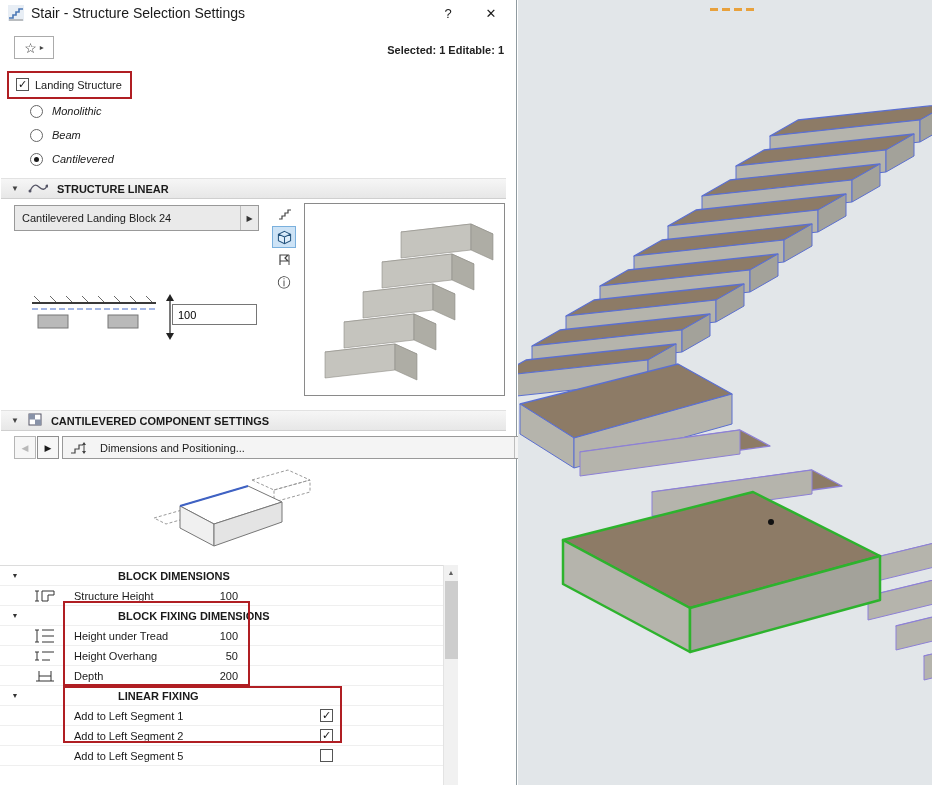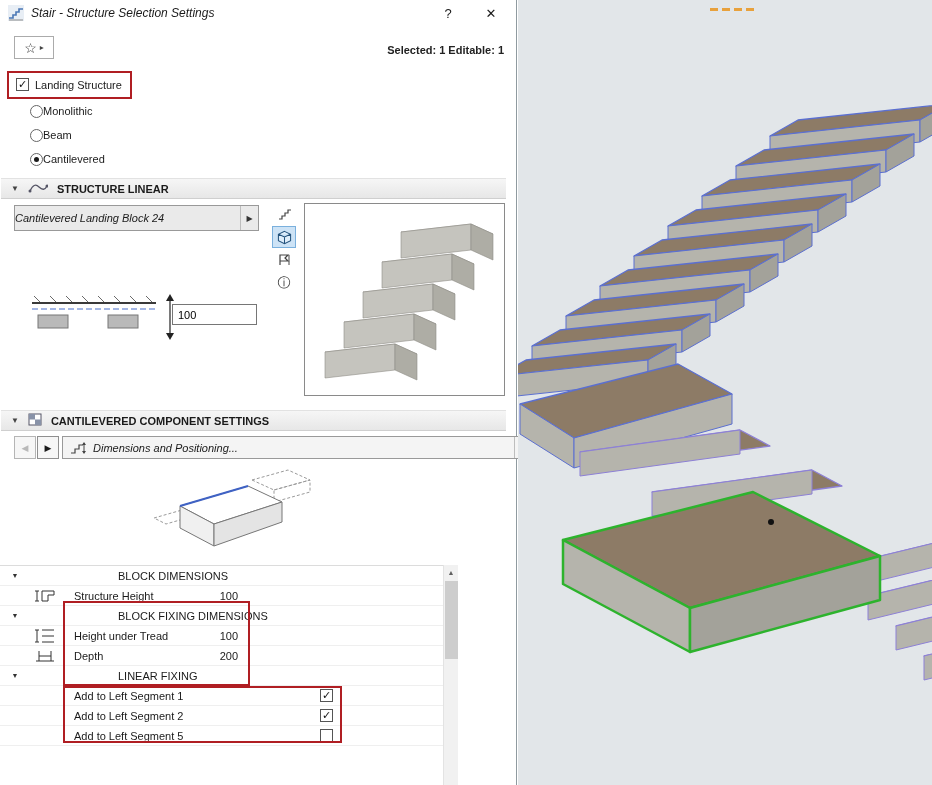--- a/index.html
+++ b/index.html
@@ -3,49 +3,49 @@
 <meta charset="utf-8">
 <style>
   *{margin:0;padding:0;box-sizing:border-box;}
   html,body{width:932px;height:785px;}
   body{font-family:"Liberation Sans",sans-serif;font-size:11px;color:#1a1a1a;background:#fff;position:relative;overflow:hidden;}
 
   #dialog{position:absolute;left:0;top:0;width:517px;height:785px;background:#fff;border-right:1px solid #8f9aa0;}
 
   .titlebar{position:absolute;left:0;top:0;width:100%;height:26px;display:flex;align-items:center;}
   .app-icon{margin:0 7px 0 8px;display:flex;}
-  .title-text{font-size:12px;font-style:italic;}
+  .title-text{font-size:14px;}
   .win-btn{position:absolute;top:0;height:26px;display:flex;align-items:center;justify-content:center;cursor:default;}
   #help-btn{right:50px;width:36px;font-size:13px;}
   #close-btn{right:4px;width:42px;font-size:13px;}
 
   #fav-btn{position:absolute;left:14px;top:36px;width:40px;height:23px;border:1px solid #ababab;background:#fff;display:flex;align-items:center;justify-content:center;gap:3px;}
   #fav-btn .star{font-size:14px;color:#333;line-height:1;}
   #fav-btn .arr{font-size:8px;color:#444;}
 
   #selected-info{position:absolute;right:12px;top:44px;color:#222;font-weight:bold;}
 
   #landing-row{position:absolute;left:16px;top:78px;display:flex;align-items:center;gap:6px;}
   .cb{width:13px;height:13px;border:1px solid #555;background:#fff;display:inline-flex;align-items:center;justify-content:center;font-size:11px;line-height:1;color:#111;flex:0 0 auto;}
-  .radio-row{position:absolute;left:30px;display:flex;align-items:center;gap:0;height:16px;}
+  .radio-row{position:absolute;left:30px;display:flex;align-items:center;gap:9px;height:16px;font-style:italic;}
   .radio{width:13px;height:13px;border:1px solid #666;border-radius:50%;background:#fff;position:relative;flex:0 0 auto;}
   .radio.on::after{content:"";position:absolute;left:3px;top:3px;width:5px;height:5px;border-radius:50%;background:#1a1a1a;}
 
   .annotation{position:absolute;border:2px solid var(--red,#b01e23);pointer-events:none;z-index:5;}
   #ann-landing{left:7px;top:71px;width:125px;height:28px;}
   #ann-wall{left:63px;top:601px;width:187px;height:85px;}
   #ann-linear{left:63px;top:686px;width:279px;height:57px;}
 
   .section-bar{position:absolute;left:1px;width:505px;height:21px;background:linear-gradient(#f6f6f6,#e7e7e7);border-top:1px solid #e2e2e2;border-bottom:1px solid #cfcfcf;display:flex;align-items:center;gap:9px;padding-left:10px;font-weight:bold;}
   .section-bar .tri{font-size:8px;color:#444;font-weight:normal;}
   #sec-shape{top:178px;}
   #sec-comp{top:410px;}
 
   .combo{position:absolute;border:1px solid #999;background:#eaeaea;display:flex;align-items:center;}
-  .combo .combo-text{flex:1;white-space:nowrap;overflow:hidden;font-style:italic;}
+  .combo .combo-text{flex:1;padding-left:7px;white-space:nowrap;overflow:hidden;}
   .combo .combo-arrow{width:18px;align-self:stretch;display:flex;align-items:center;justify-content:center;font-size:8px;color:#333;border-left:1px solid #bdbdbd;}
   #shape-combo{left:14px;top:205px;width:245px;height:26px;}
   #dims-combo{left:62px;top:436px;width:471px;height:23px;background:#f4f4f4;gap:6px;}
   #dims-combo .combo-icon{margin-left:6px;display:flex;}
 
   .view-btn{position:absolute;left:272px;width:24px;height:22px;display:flex;align-items:center;justify-content:center;border:1px solid transparent;background:transparent;font-size:13px;color:#333;}
   .view-btn.selected{background:var(--selbg,#cde3f6);border:1px solid #7ab0dd;}
 
   #preview{position:absolute;left:304px;top:203px;width:201px;height:193px;border:1px solid #8a8a8a;background:#fff;overflow:hidden;}
 
@@ -56,21 +56,21 @@
   #nav-back{left:14px;color:#b9b9b9;}
   #nav-fwd{left:37px;color:#1a1a1a;border-color:#8f8f8f;}
 
   #block-diagram{position:absolute;left:140px;top:466px;}
 
   #table{position:absolute;left:0;top:565px;width:443px;height:220px;background:#fff;border-top:1px solid #dcdcdc;}
   .trow{position:relative;height:20px;display:flex;align-items:center;border-bottom:1px solid #efefef;background:#fff;}
   .trow .tri{width:30px;text-align:center;font-size:7px;color:#333;flex:0 0 auto;}
   .trow .ricon{width:44px;padding-left:3px;display:flex;align-items:center;flex:0 0 auto;}
   .trow .rlabel{white-space:nowrap;}
-  .trow.header .rlabel{font-weight:normal;padding-left:44px;}
+  .trow.header .rlabel{font-weight:bold;padding-left:44px;}
   .trow .rvalue{position:absolute;left:168px;width:70px;text-align:right;}
   .trow .cb{position:absolute;left:320px;}
 
   #tscroll{position:absolute;left:443px;top:565px;width:15px;height:220px;background:#f1f1f1;border-left:1px solid #e3e3e3;}
   #tscroll .sb-up{height:15px;display:flex;align-items:center;justify-content:center;font-size:7px;color:#606060;}
   #tscroll .sb-thumb{position:absolute;left:1px;top:16px;width:13px;height:78px;background:#cdcdcd;}
 
   #view3d{position:absolute;left:518px;top:0;width:414px;height:785px;background:var(--bg3d,#e2e6e9);overflow:hidden;}
   #tab-marker{position:absolute;left:192px;top:8px;display:flex;gap:4px;z-index:3;}
   #tab-marker i{width:8px;height:3px;background:var(--orange,#e8a13c);display:block;}
@@ -260,20 +260,30 @@
         </div>
         <div class="trow value">
           <span class="tri"></span>
           <span class="ricon">
             <svg width="24" height="16" viewBox="0 0 24 16" fill="none" stroke="#333" stroke-width="1">
               <path d="M4 2 v12 M2 2 h4 M2 14 h4 M9 2 h12 M9 8 h12 M9 14 h12"></path>
             </svg>
           </span>
           <span class="rlabel">Height under Tread</span>
           <span class="rvalue">100</span>
+        </div>
+        <div class="trow value">
+          <span class="tri"></span>
+          <span class="ricon">
+            <svg width="24" height="16" viewBox="0 0 24 16" fill="none" stroke="#333" stroke-width="1">
+              <path d="M4 4 v8 M2 4 h4 M2 12 h4 M9 4 h12 M9 12 h8"></path>
+            </svg>
+          </span>
+          <span class="rlabel">Height Overhang</span>
+          <span class="rvalue">50</span>
         </div>
         <div class="trow value">
           <span class="tri"></span>
           <span class="ricon">
             <svg width="24" height="16" viewBox="0 0 24 16" fill="none" stroke="#333" stroke-width="1">
               <path d="M3 13 h18 M6 3 v10 M18 3 v10 M6 8 h12"></path>
             </svg>
           </span>
           <span class="rlabel">Depth</span>
           <span class="rvalue">200</span>

